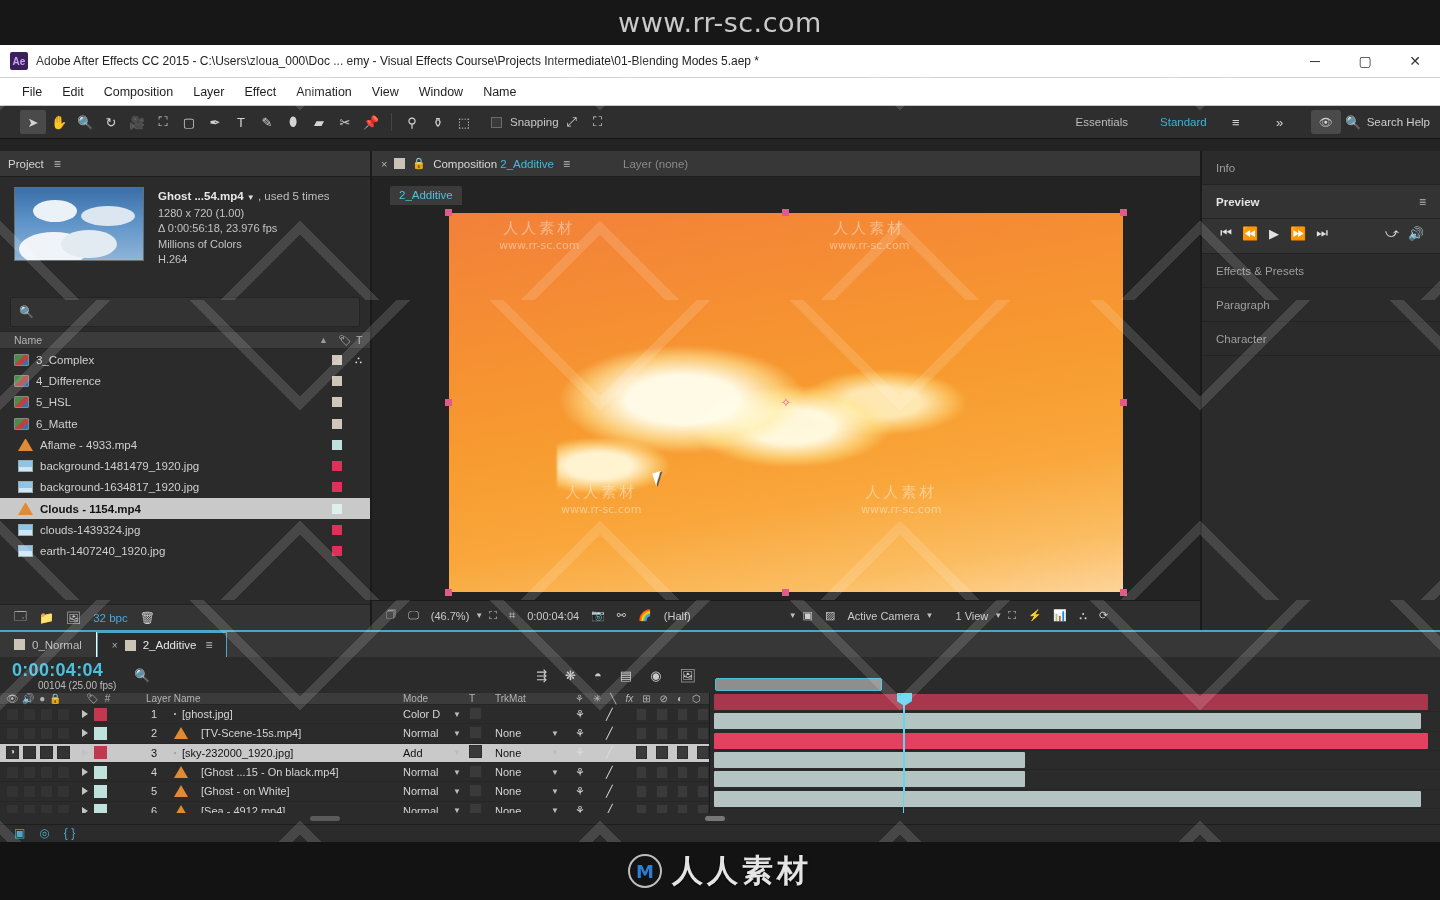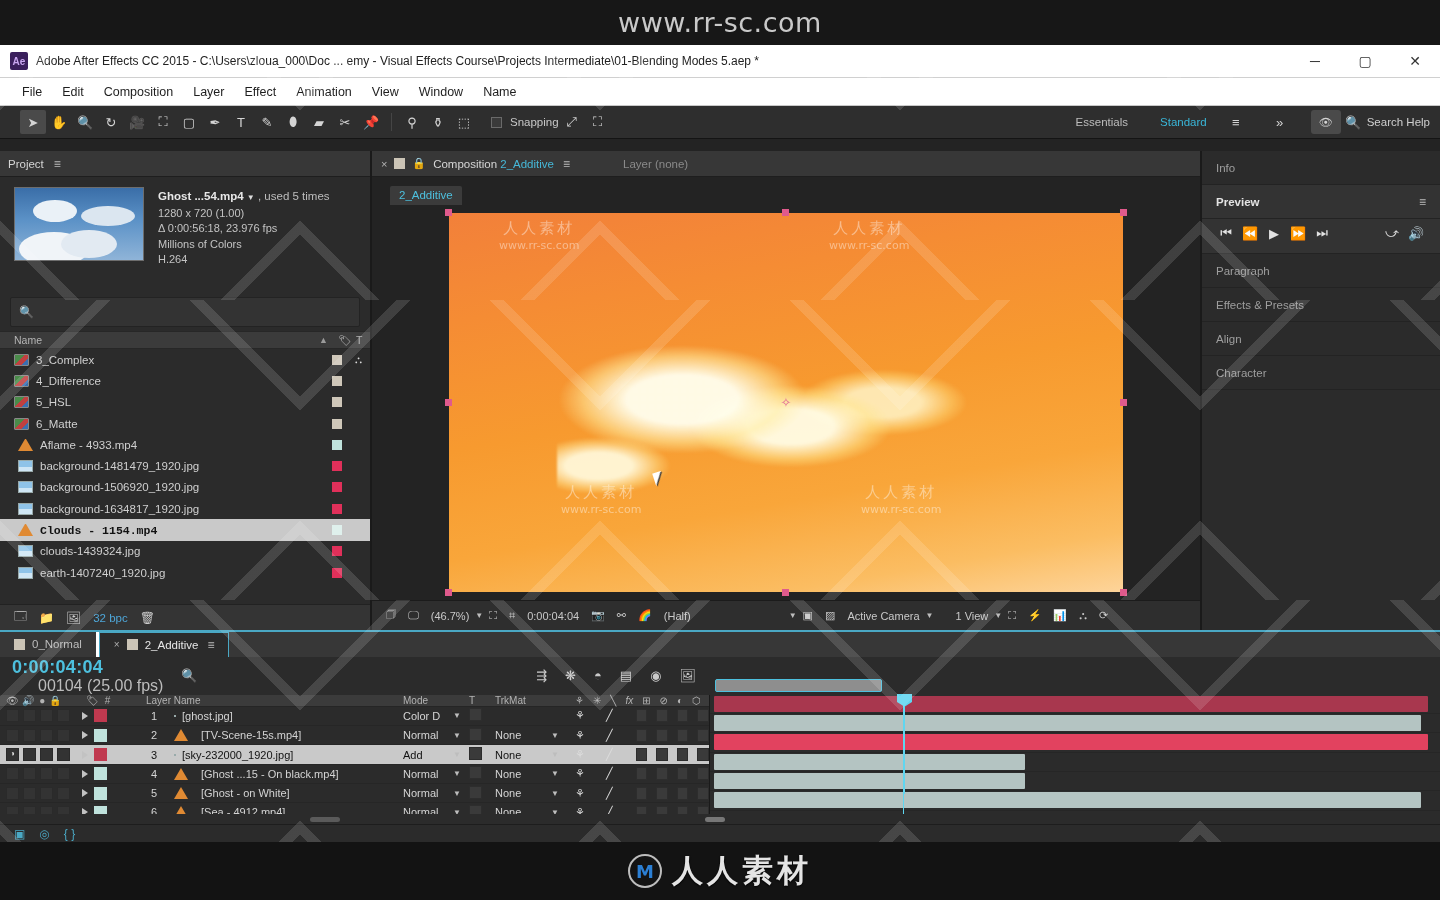--- a/index.html
+++ b/index.html
@@ -85,21 +85,21 @@
   .magn { color:#c9c9c9; font-size:12px;}
   .colhdr { height:18px; background:#3b3b3b; display:flex; align-items:center;
     border-top:1px solid #272727; border-bottom:1px solid #272727; font-size:10.5px; color:#b5b5b5;
     padding-left:14px;}
   .colhdr .sort { margin-left:auto; color:#9a9a9a; font-size:9px; padding-right:6px;}
   .colhdr .tagc { width:22px; text-align:center; color:#c8c8c8;}
   .colhdr .tcol { width:14px; color:#b0b0b0;}
   .filelist { flex:1 1 auto; overflow:hidden; background:#2b2b2b;}
   .frow { height:21.3px; display:flex; align-items:center; font-size:11.5px; color:#cfcfcf;
     padding-left:14px; position:relative;}
-  .frow.sel { background:#c9c9c9; color:#111; font-weight:bold;font-family:Liberation Mono, monospace;}
+  .frow.sel { background:#c9c9c9; color:#111; font-weight:bold;}
   .frow .ic { width:15px; height:12px; margin-right:7px; flex:0 0 15px; display:inline-block;}
   .ic.comp { background:linear-gradient(135deg,#4a8b4a 0 40%,#c04040 40% 70%,#3a6fb0 70% 100%);
     border:1px solid #888; border-radius:1px;}
   .ic.fold { background:#b9b9b9; border-radius:1px 2px 2px 2px; position:relative;}
   .ic.fold:before{content:"";position:absolute;left:0;top:-3px;width:7px;height:3px;background:#b9b9b9;border-radius:1px 1px 0 0;}
   .ic.vid { width:0;height:0;border-left:7px solid transparent;border-right:7px solid transparent;
     border-bottom:12px solid #e08a33; margin-right:7px;}
   .ic.jpg { background:linear-gradient(#8fc3e8 0 55%,#cfe6f5 55% 100%); border:1px solid #9aa;}
   .swatch { position:absolute; right:28px; width:10px; height:10px;}
   .twirl { position:absolute; left:4px; color:#c9c9c9; font-size:7px;}
@@ -155,29 +155,29 @@
   .prev-body { background:#333333; padding:6px 12px 12px 12px; display:flex; align-items:center;
     border-bottom:1px solid #232323;}
   .pbtn { color:#e2e2e2; font-size:13px; width:24px; text-align:center;}
   .pbtn.sp { margin-left:auto;}
 
   
   .timeline { height:212px; background:#232323; display:flex; flex-direction:column;
     border-top:2px solid #4aa8c4; flex:0 0 212px;}
   .tl-tabs { height:28px; background:#373737; display:flex; align-items:stretch;}
   .tl-tab { display:flex; align-items:center; gap:7px; padding:0 14px; font-size:11.5px;
-    color:#bdbdbd; background:#373737; border-right:3px solid #ffffff;}
+    color:#bdbdbd; background:#373737; border-right:1px solid #ffffff;}
   .tl-tab.active { background:#2b2b2b; color:#e6e6e6; border-top:1px solid #4aa8c4;
     border-left:1px solid #4aa8c4; border-right:1px solid #4aa8c4;}
   .tl-tab .x { font-size:10px; color:#b0b0b0;}
   .tl-head { height:40px; background:#2b2b2b; display:flex; align-items:center;}
   .tcode { padding-left:12px;}
   .tcode .big { color:#4dc0de; font-size:18px; font-weight:bold; letter-spacing:.3px;
     font-family:"Liberation Sans",sans-serif;}
-  .tcode .sml { color:#bcbcbc; font-size:16px; margin-top:-1px;padding-left:26px;}
+  .tcode .sml { color:#bcbcbc; font-size:10px; margin-top:-1px;padding-left:26px;}
   .tl-head .mg { margin-left:18px; color:#d0d0d0; font-size:13px;}
   .tl-head .icons { margin-left:auto; display:flex; gap:18px; padding-right:14px;}
   .tl-head .icons span { color:#c9c9c9; font-size:13px;}
   .ruler { flex:0 0 178px; position:relative; background:#2b2b2b; border-left:1px solid #1d1d1d;}
   .wa-bar { position:absolute; top:3px; left:4px; right:6px; height:13px; background:#8e8e8e;
     border:1px solid #4dc0de; border-radius:2px;}
   .ticks { position:absolute; top:18px; left:0; right:0; height:26px;}
   .tk { position:absolute; top:0; font-size:10px; color:#b9b9b9;}
   .tk:after { content:""; position:absolute; left:2px; top:15px; width:1px; height:9px; background:#8e8e8e;}
   .wa2 { position:absolute; top:44px; left:4px; height:14px; background:#9a9a9a;
@@ -340,25 +340,20 @@
             <span>Aflame - 4933.mp4</span>
             <span class="swatch" style="background: rgb(191, 226, 220);"></span>
           </div>
           <div class="frow indent">
             <span class="ic jpg"></span>
             <span>background-1481479_1920.jpg</span>
             <span class="swatch" style="background: rgb(224, 48, 90);"></span>
           </div>
           <div class="frow indent">
             <span class="ic jpg"></span>
-            <span>background-1506920_1920.jpg</span>
-            <span class="swatch" style="background: rgb(224, 48, 90);"></span>
-          </div>
-          <div class="frow indent">
-            <span class="ic jpg"></span>
             <span>background-1634817_1920.jpg</span>
             <span class="swatch" style="background: rgb(224, 48, 90);"></span>
           </div>
           <div class="frow sel indent">
             <span class="ic vid"></span>
             <span>Clouds - 1154.mp4</span>
             <span class="swatch" style="background: rgb(223, 240, 236);"></span>
           </div>
           <div class="frow indent">
             <span class="ic jpg"></span>
@@ -455,23 +450,22 @@
       </div>
       <div class="prev-body">
         <span class="pbtn">⏮</span>
         <span class="pbtn">⏪</span>
         <span class="pbtn">▶</span>
         <span class="pbtn">⏩</span>
         <span class="pbtn">⏭</span>
         <span class="pbtn sp">⤻</span>
         <span class="pbtn">🔊</span>
       </div>
+      <div class="rsec">Effects &amp; Presets</div>
       <div class="rsec">Paragraph</div>
-      <div class="rsec">Effects &amp; Presets</div>
-      <div class="rsec">Align</div>
       <div class="rsec">Character</div>
     </div>
   </div>
 
   <div class="timeline">
     <div class="tl-tabs">
       <div class="tl-tab">
         <span class="sqicon"></span>
         <span>0_Normal</span>
       </div>

